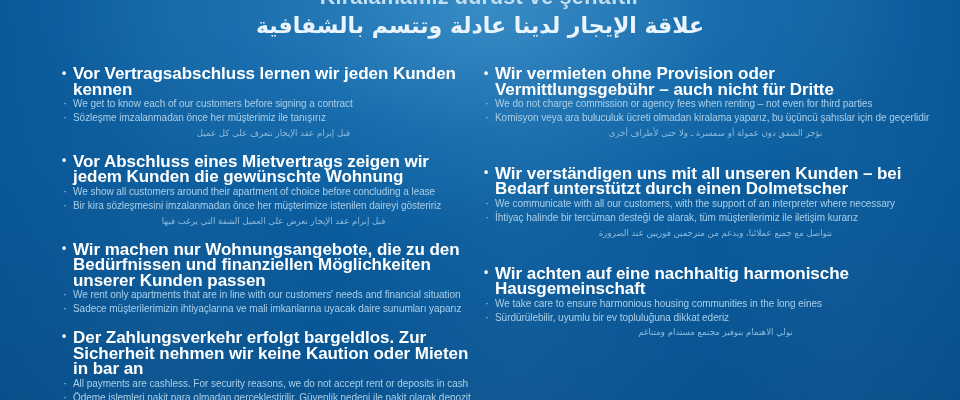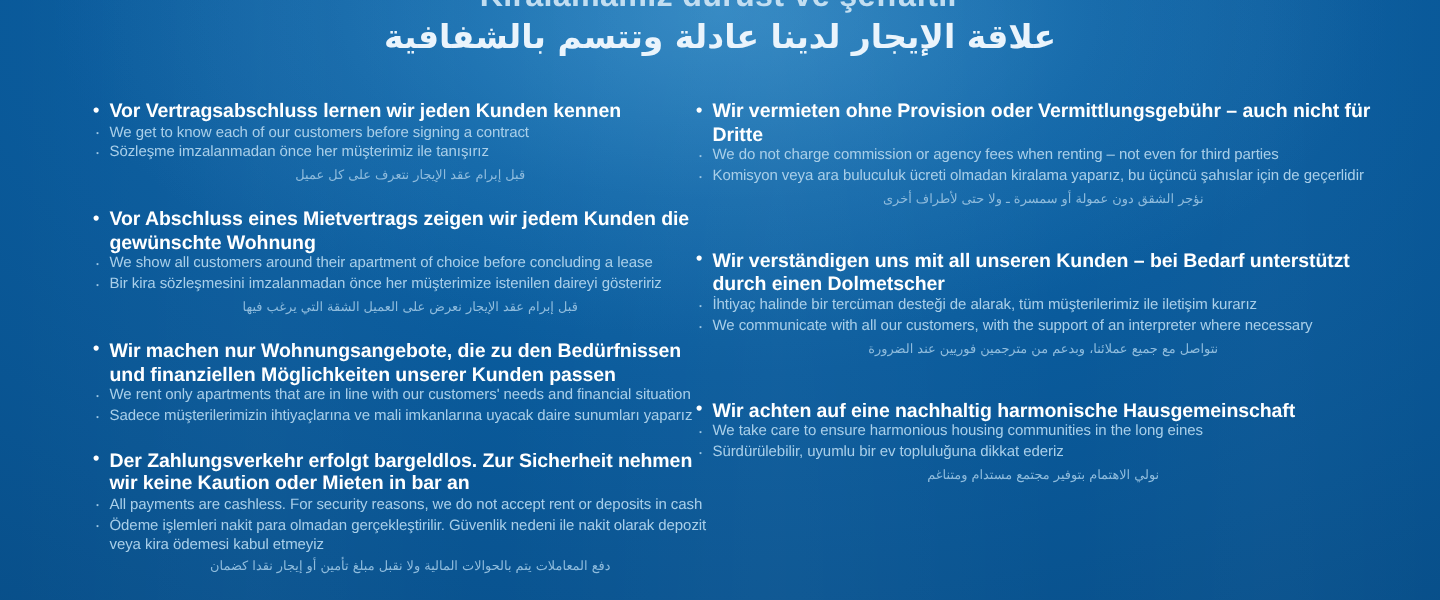--- a/index.html
+++ b/index.html
@@ -68,30 +68,30 @@
     white-space: nowrap;
     font-family: "DejaVu Sans", sans-serif;
   }
 
   
   .col {
     position: absolute;
     top: 66px;
   }
   #col-left  { left: 62px;  width: 412px; }
-  #col-right { left: 464px; width: 452px; }
+  #col-right { left: 484px; width: 452px; }
 
   .block { margin-bottom: 12px; }
 
   .head {
     position: relative;
     padding-left: 11px;
     color: #ffffff;
     font-weight: bold;
-    font-size: 13px;
+    font-size: 17px;
     line-height: 15.6px;
     letter-spacing: -0.05px;
   }
   .head::before {
     content: "•";
     position: absolute;
     left: 0;
     top: -0.5px;
     font-size: 12px;
     color: #ffffff;
@@ -175,22 +175,22 @@
 
     <div class="block" style="margin-bottom:26px;">
       <div class="head">Wir vermieten ohne Provision oder Vermittlungsgebühr – auch nicht für Dritte</div>
       <div class="sub dash">We do not charge commission or agency fees when renting – not even for third parties</div>
       <div class="sub dash">Komisyon veya ara buluculuk ücreti olmadan kiralama yaparız, bu üçüncü şahıslar için de geçerlidir</div>
       <div class="ar">نؤجر الشقق دون عمولة أو سمسرة ـ ولا حتى لأطراف أخرى</div>
     </div>
 
     <div class="block" style="margin-bottom:26px;">
       <div class="head">Wir verständigen uns mit all unseren Kunden – bei Bedarf unterstützt durch einen Dolmetscher</div>
+      <div class="sub dash">We communicate with all our customers, with the support of an interpreter where necessary</div>
       <div class="sub dash">İhtiyaç halinde bir tercüman desteği de alarak, tüm müşterilerimiz ile iletişim kurarız</div>
-      <div class="sub dash">We communicate with all our customers, with the support of an interpreter where necessary</div>
       <div class="ar">نتواصل مع جميع عملائنا، وبدعم من مترجمين فوريين عند الضرورة</div>
     </div>
 
     <div class="block">
       <div class="head">Wir achten auf eine nachhaltig harmonische Hausgemeinschaft</div>
       <div class="sub dash">We take care to ensure harmonious housing communities in the long eines</div>
       <div class="sub dash">Sürdürülebilir, uyumlu bir ev topluluğuna dikkat ederiz</div>
       <div class="ar">نولي الاهتمام بتوفير مجتمع مستدام ومتناغم</div>
     </div>
 

